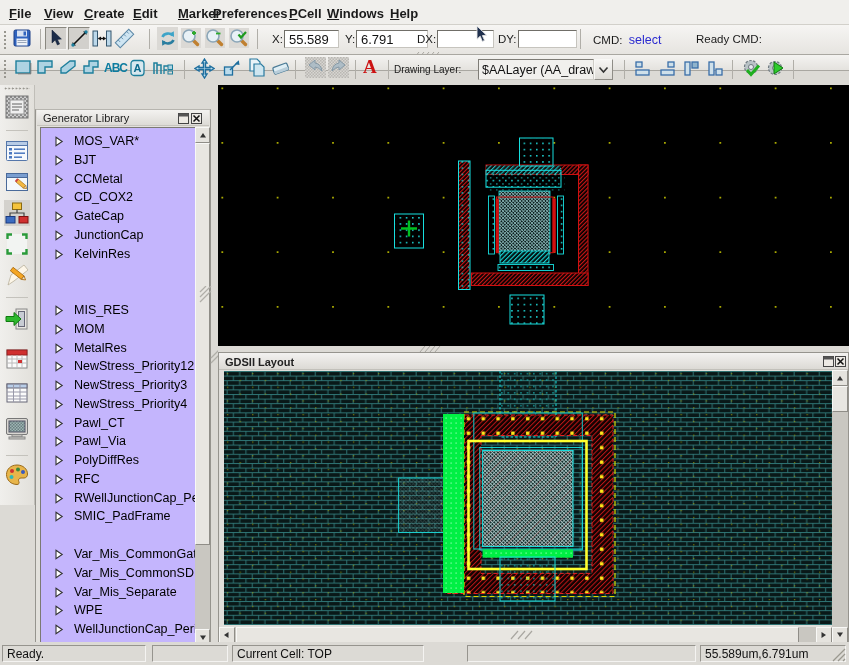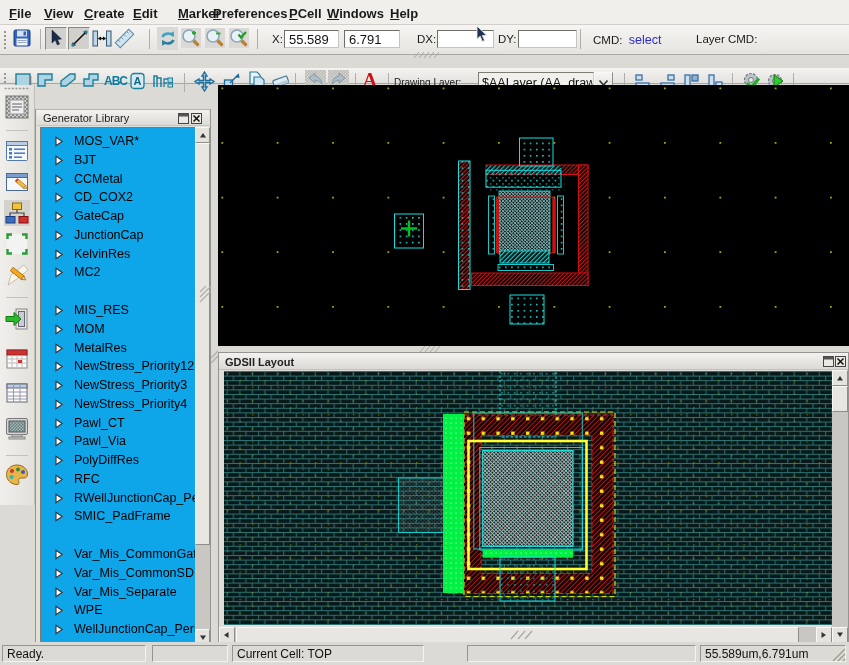--- a/index.html
+++ b/index.html
@@ -1,33 +1,33 @@
 <!DOCTYPE html>
 <html><head><meta charset="utf-8">
 <style>
 *{margin:0;padding:0;box-sizing:border-box;}
 html,body{width:849px;height:665px;overflow:hidden;}
 body{font-family:"Liberation Sans",sans-serif;background:#dcdad5;position:relative;}
 .abs{position:absolute;}
 .menubar{left:0;top:0;width:849px;height:25px;background:#f0efec;border-bottom:1px solid #d2d0ca;}
 .mi{position:absolute;top:6px;font-size:13px;color:#1a1a1a;font-weight:bold;}
 .tb1{left:0;top:25px;width:849px;height:30px;background:linear-gradient(#f6f5f3,#e6e4e0);border-bottom:1px solid #a9a7a1;}
-.tb2{left:0;top:68px;width:849px;height:16px;background:linear-gradient(#f4f3f1,#e4e2de);border-bottom:1px solid #a9a7a1;}
+.tb2{left:0;top:55px;width:849px;height:16px;background:linear-gradient(#f4f3f1,#e4e2de);border-bottom:1px solid #a9a7a1;}
 .vsep1{position:absolute;top:4px;width:1px;height:20px;background:#b0aea8;}
 .vsep2{position:absolute;top:5px;width:1px;height:19px;background:#b0aea8;}
 .grip{position:absolute;left:3px;width:4px;background-image:radial-gradient(circle at 2px 2px,#98968f 1px,transparent 1.2px);background-size:4px 4px;}
 .fld{position:absolute;top:5px;height:18px;background:#fff;border:1px solid #888680;border-top-color:#706e68;border-left-color:#706e68;border-bottom-color:#c6c4be;border-right-color:#c6c4be;font-size:13px;color:#111;padding:1px 0 0 4px;}
 .lbl{position:absolute;font-size:11.5px;color:#1a1a1a;}
 .sidebar{left:0;top:85px;width:35px;height:420px;background:linear-gradient(90deg,#f0efec,#e2e0db);border-right:1px solid #c0beb8;}
 .sgrip{position:absolute;left:4px;top:87px;width:26px;height:4px;background-image:radial-gradient(circle at 1.5px 1.5px,#98968f 0.9px,transparent 1.1px);background-size:3.6px 4px;}
 .ssep{position:absolute;left:6px;width:22px;height:1px;background:#c4c2bc;}
 .icon{position:absolute;left:4px;}
 .panel{left:35px;top:87px;width:176px;height:558px;background:#e3e1dc;border:1px solid #96948e;border-top-color:#b7b5af;margin-top:22px;}
 .ptitle{position:absolute;left:1px;top:0px;width:172px;height:16px;background:linear-gradient(#f3f2f0,#dddbd6);font-size:11px;color:#222;padding:2px 0 0 6px;border-bottom:1px solid #c6c4be;}
-.tree{position:absolute;left:4px;top:17px;width:156px;height:519px;background:#0ea5e9;border:1px solid #7b7973;border-bottom-color:#d5d3cd;border-right-color:#d5d3cd;overflow:hidden;}
+.tree{position:absolute;left:4px;top:17px;width:156px;height:519px;background:#c4b5fd;border:1px solid #7b7973;border-bottom-color:#d5d3cd;border-right-color:#d5d3cd;overflow:hidden;}
 .trow{position:absolute;left:0;width:200px;height:19px;font-size:12.5px;color:#000;}
 .trow span{position:absolute;left:33px;top:2px;}
 .sb{position:absolute;background:#d9d7d2;}
 .sbtn{position:absolute;background:#e5e3de;border:1px solid #8f8d87;border-top-color:#f8f8f6;border-left-color:#f8f8f6;}
 .sthumb{position:absolute;background:#e8e6e1;border:1px solid #8f8d87;border-top-color:#f8f8f6;border-left-color:#f8f8f6;}
 .strack{position:absolute;background:#c9c7c1;}
 .statusbar{left:0;top:642px;width:849px;height:23px;background:#dcdad5;}
 .sbox{position:absolute;top:3px;height:17px;background:#dcdad5;border:1px solid #96948e;border-bottom-color:#f4f3f1;border-right-color:#f4f3f1;font-size:12px;color:#111;padding:1px 0 0 4px;}
 .wtitle{position:absolute;font-size:11px;color:#222;font-weight:bold;}
 svg{display:block;}
@@ -107,27 +107,27 @@
 </svg>
 <svg class="abs" style="left:229px;top:3px" width="20" height="21" viewBox="0 0 20 21">
 <rect x="0" y="0" width="20" height="20" fill="#dbd9d5"></rect>
 <line x1="11.5" y1="11.5" x2="16.5" y2="16.5" stroke="#c08030" stroke-width="3.4" stroke-linecap="round"></line>
 <circle cx="8" cy="8" r="6" fill="#e8f1f6" stroke="#8ba6b8" stroke-width="1.6"></circle>
 <path d="M9.5 6.5 l2.5 3 l5 -5.5" fill="none" stroke="#1f9a1f" stroke-width="2.2"></path>
 </svg>
 <span class="lbl" style="left:272px;top:8px">X:</span>
 <div class="fld" style="left:284px;width:55px">55.589</div>
 <span class="lbl" style="left:345px;top:8px">Y:</span>
-<div class="fld" style="left:344px;width:56px">6.791</div>
+<div class="fld" style="left:356px;width:72px">6.791</div>
 <span class="lbl" style="left:417px;top:8px">DX:</span>
 <div class="fld" style="left:437px;width:57px"></div>
 <span class="lbl" style="left:498px;top:8px">DY:</span>
 <div class="fld" style="left:518px;width:59px"></div>
 <span class="lbl" style="left:593px;top:8px">CMD:&nbsp; <span style="color:#2a2ad0;font-size:12.5px">select</span></span>
-<span class="lbl" style="left:696px;top:8px">Layer CMD:</span>
+<span class="lbl" style="left:696px;top:8px">Ready CMD:</span>
 <svg class="abs" style="left:475px;top:0px;z-index:50" width="14" height="19" viewBox="0 0 14 19">
 <path d="M2 1 L2 14.2 L5.2 11.2 L7.3 16.4 L9.6 15.4 L7.4 10.6 L11.5 10.2 Z" fill="#20304e" stroke="#e8e8e8" stroke-width="0.9"></path>
 </svg>
 <svg class="abs" style="left:413px;top:27px" width="26" height="6" viewBox="0 0 26 6">
       <g stroke="#a8a6a0" stroke-width="1">
         <line x1="1" y1="6" x2="6" y2="0"></line>
         <line x1="6" y1="6" x2="11" y2="0"></line>
         <line x1="11" y1="6" x2="16" y2="0"></line>
         <line x1="16" y1="6" x2="21" y2="0"></line>
         <line x1="21" y1="6" x2="26" y2="0"></line>
@@ -401,26 +401,20 @@
         <svg style="position:absolute;left:13px;top:4px" width="10" height="11" viewBox="0 0 10 11">
           <path d="M2 1.2 L8.2 5.5 L2 9.8 Z" fill="#fff" stroke="#333" stroke-width="1.1"></path>
         </svg>
         <span>JunctionCap</span>
       </div>
 <div class="trow" style="top:116.6px">
         <svg style="position:absolute;left:13px;top:4px" width="10" height="11" viewBox="0 0 10 11">
           <path d="M2 1.2 L8.2 5.5 L2 9.8 Z" fill="#fff" stroke="#333" stroke-width="1.1"></path>
         </svg>
         <span>KelvinRes</span>
-      </div>
-<div class="trow" style="top:135.4px">
-        <svg style="position:absolute;left:13px;top:4px" width="10" height="11" viewBox="0 0 10 11">
-          <path d="M2 1.2 L8.2 5.5 L2 9.8 Z" fill="#fff" stroke="#333" stroke-width="1.1"></path>
-        </svg>
-        <span>MC2</span>
       </div>
 <div class="trow" style="top:172.9px">
         <svg style="position:absolute;left:13px;top:4px" width="10" height="11" viewBox="0 0 10 11">
           <path d="M2 1.2 L8.2 5.5 L2 9.8 Z" fill="#fff" stroke="#333" stroke-width="1.1"></path>
         </svg>
         <span>MIS_RES</span>
       </div>
 <div class="trow" style="top:191.7px">
         <svg style="position:absolute;left:13px;top:4px" width="10" height="11" viewBox="0 0 10 11">
           <path d="M2 1.2 L8.2 5.5 L2 9.8 Z" fill="#fff" stroke="#333" stroke-width="1.1"></path>

